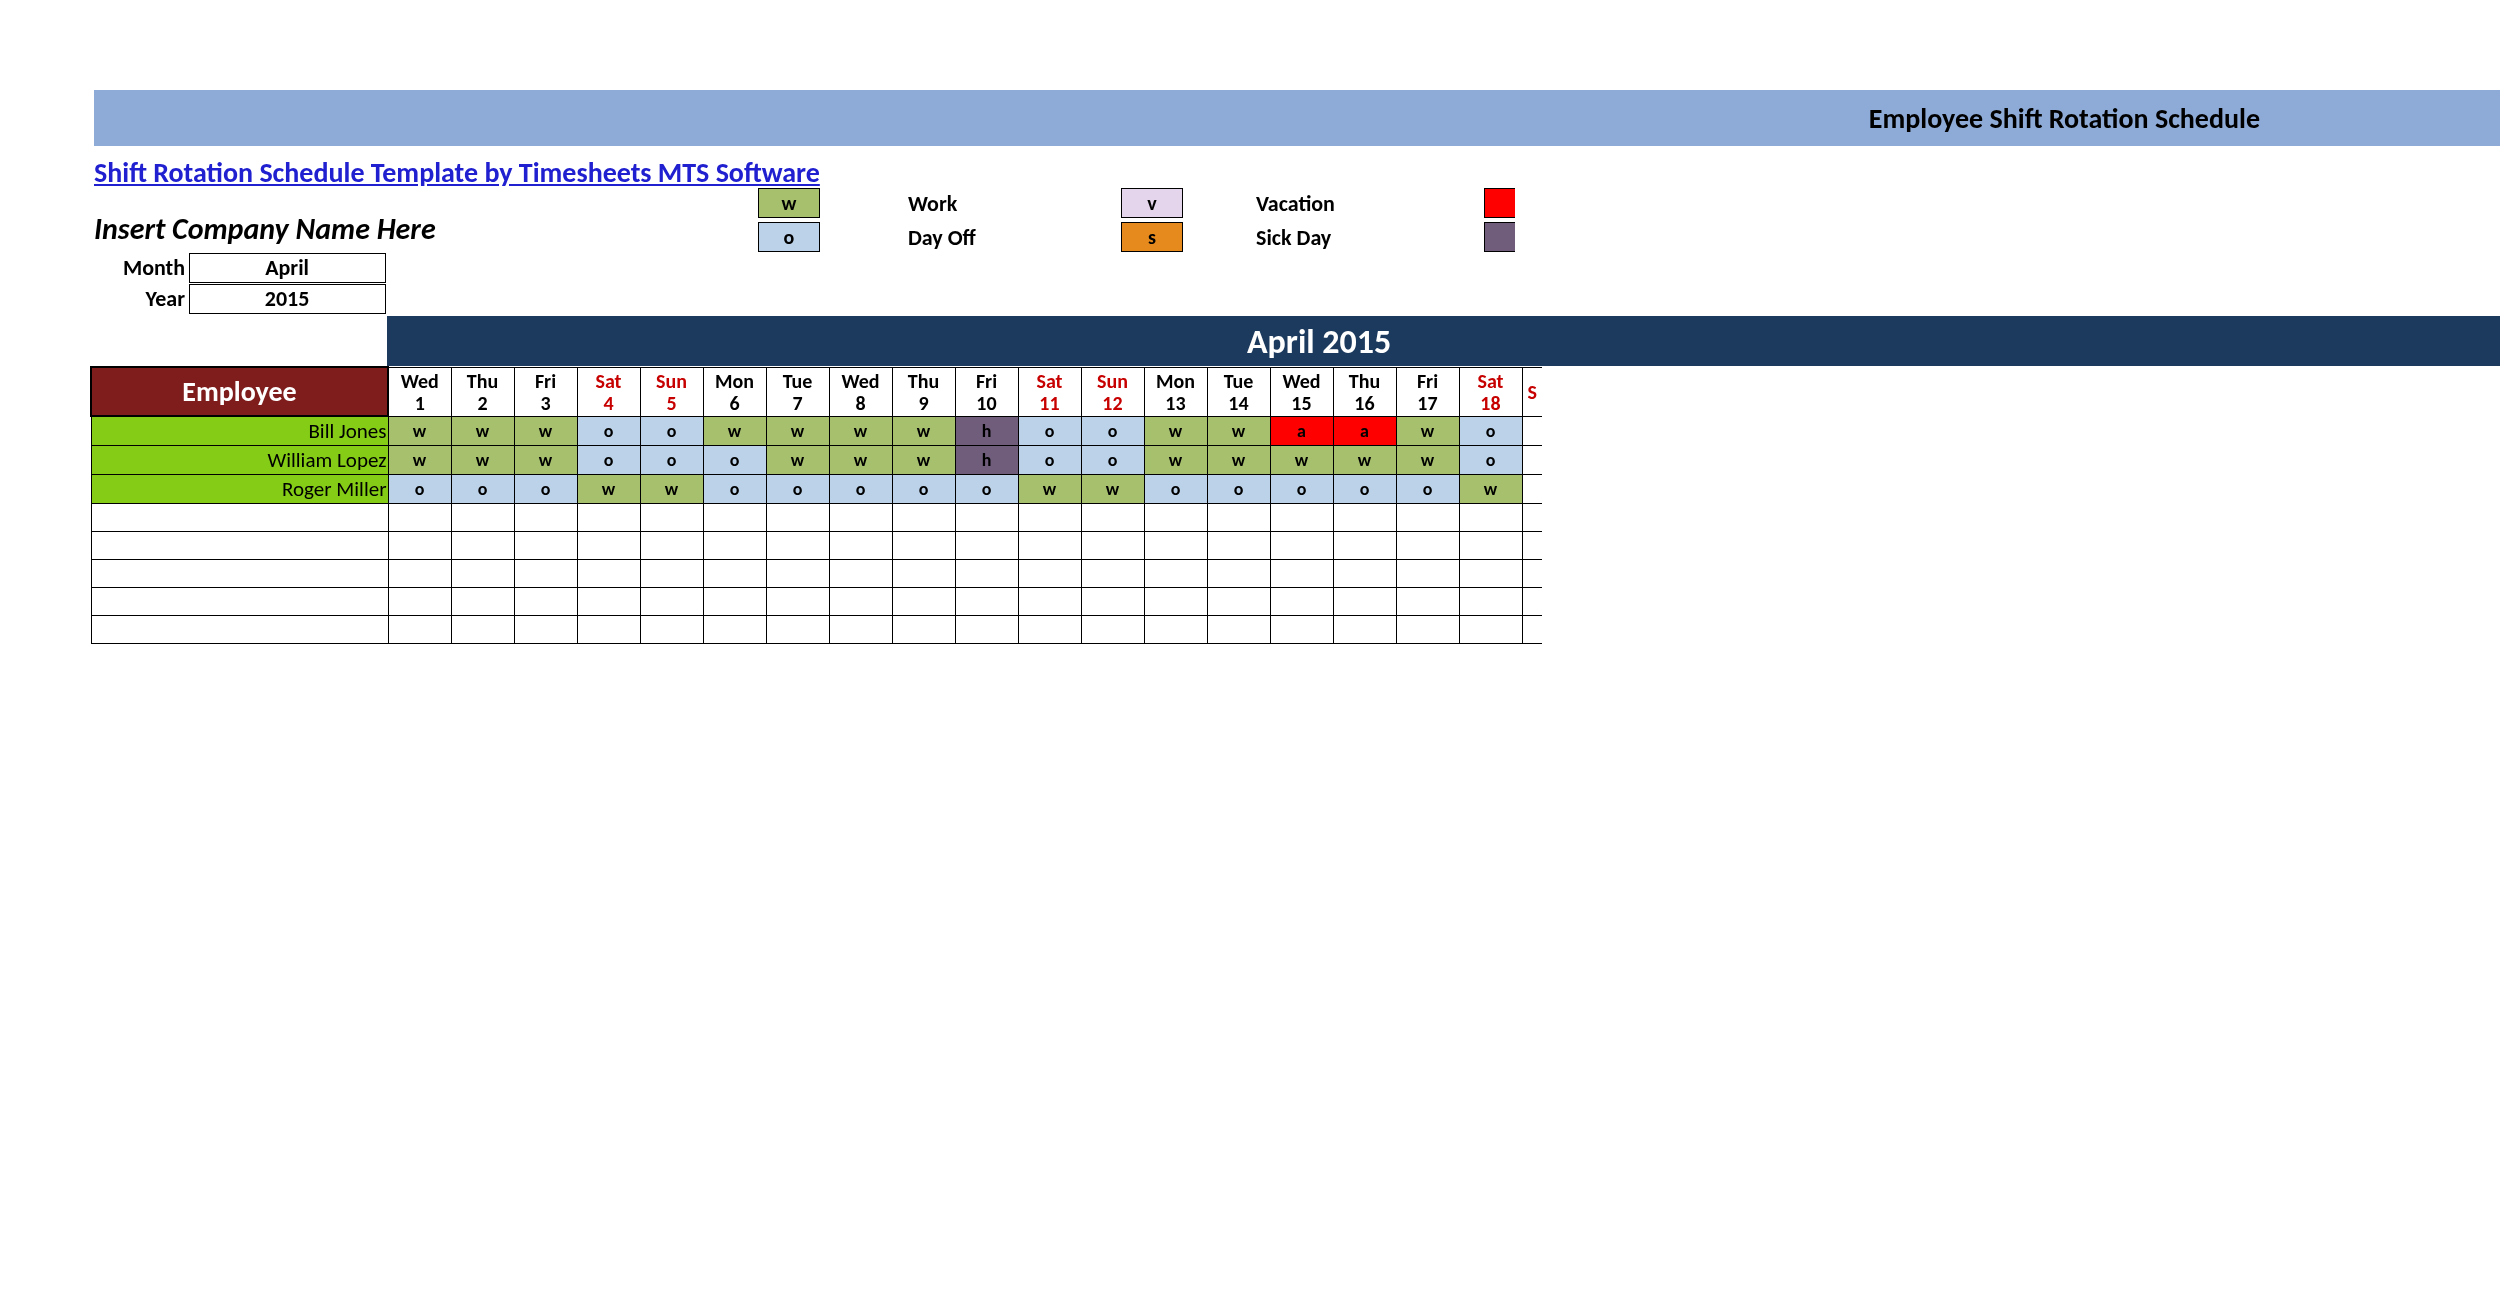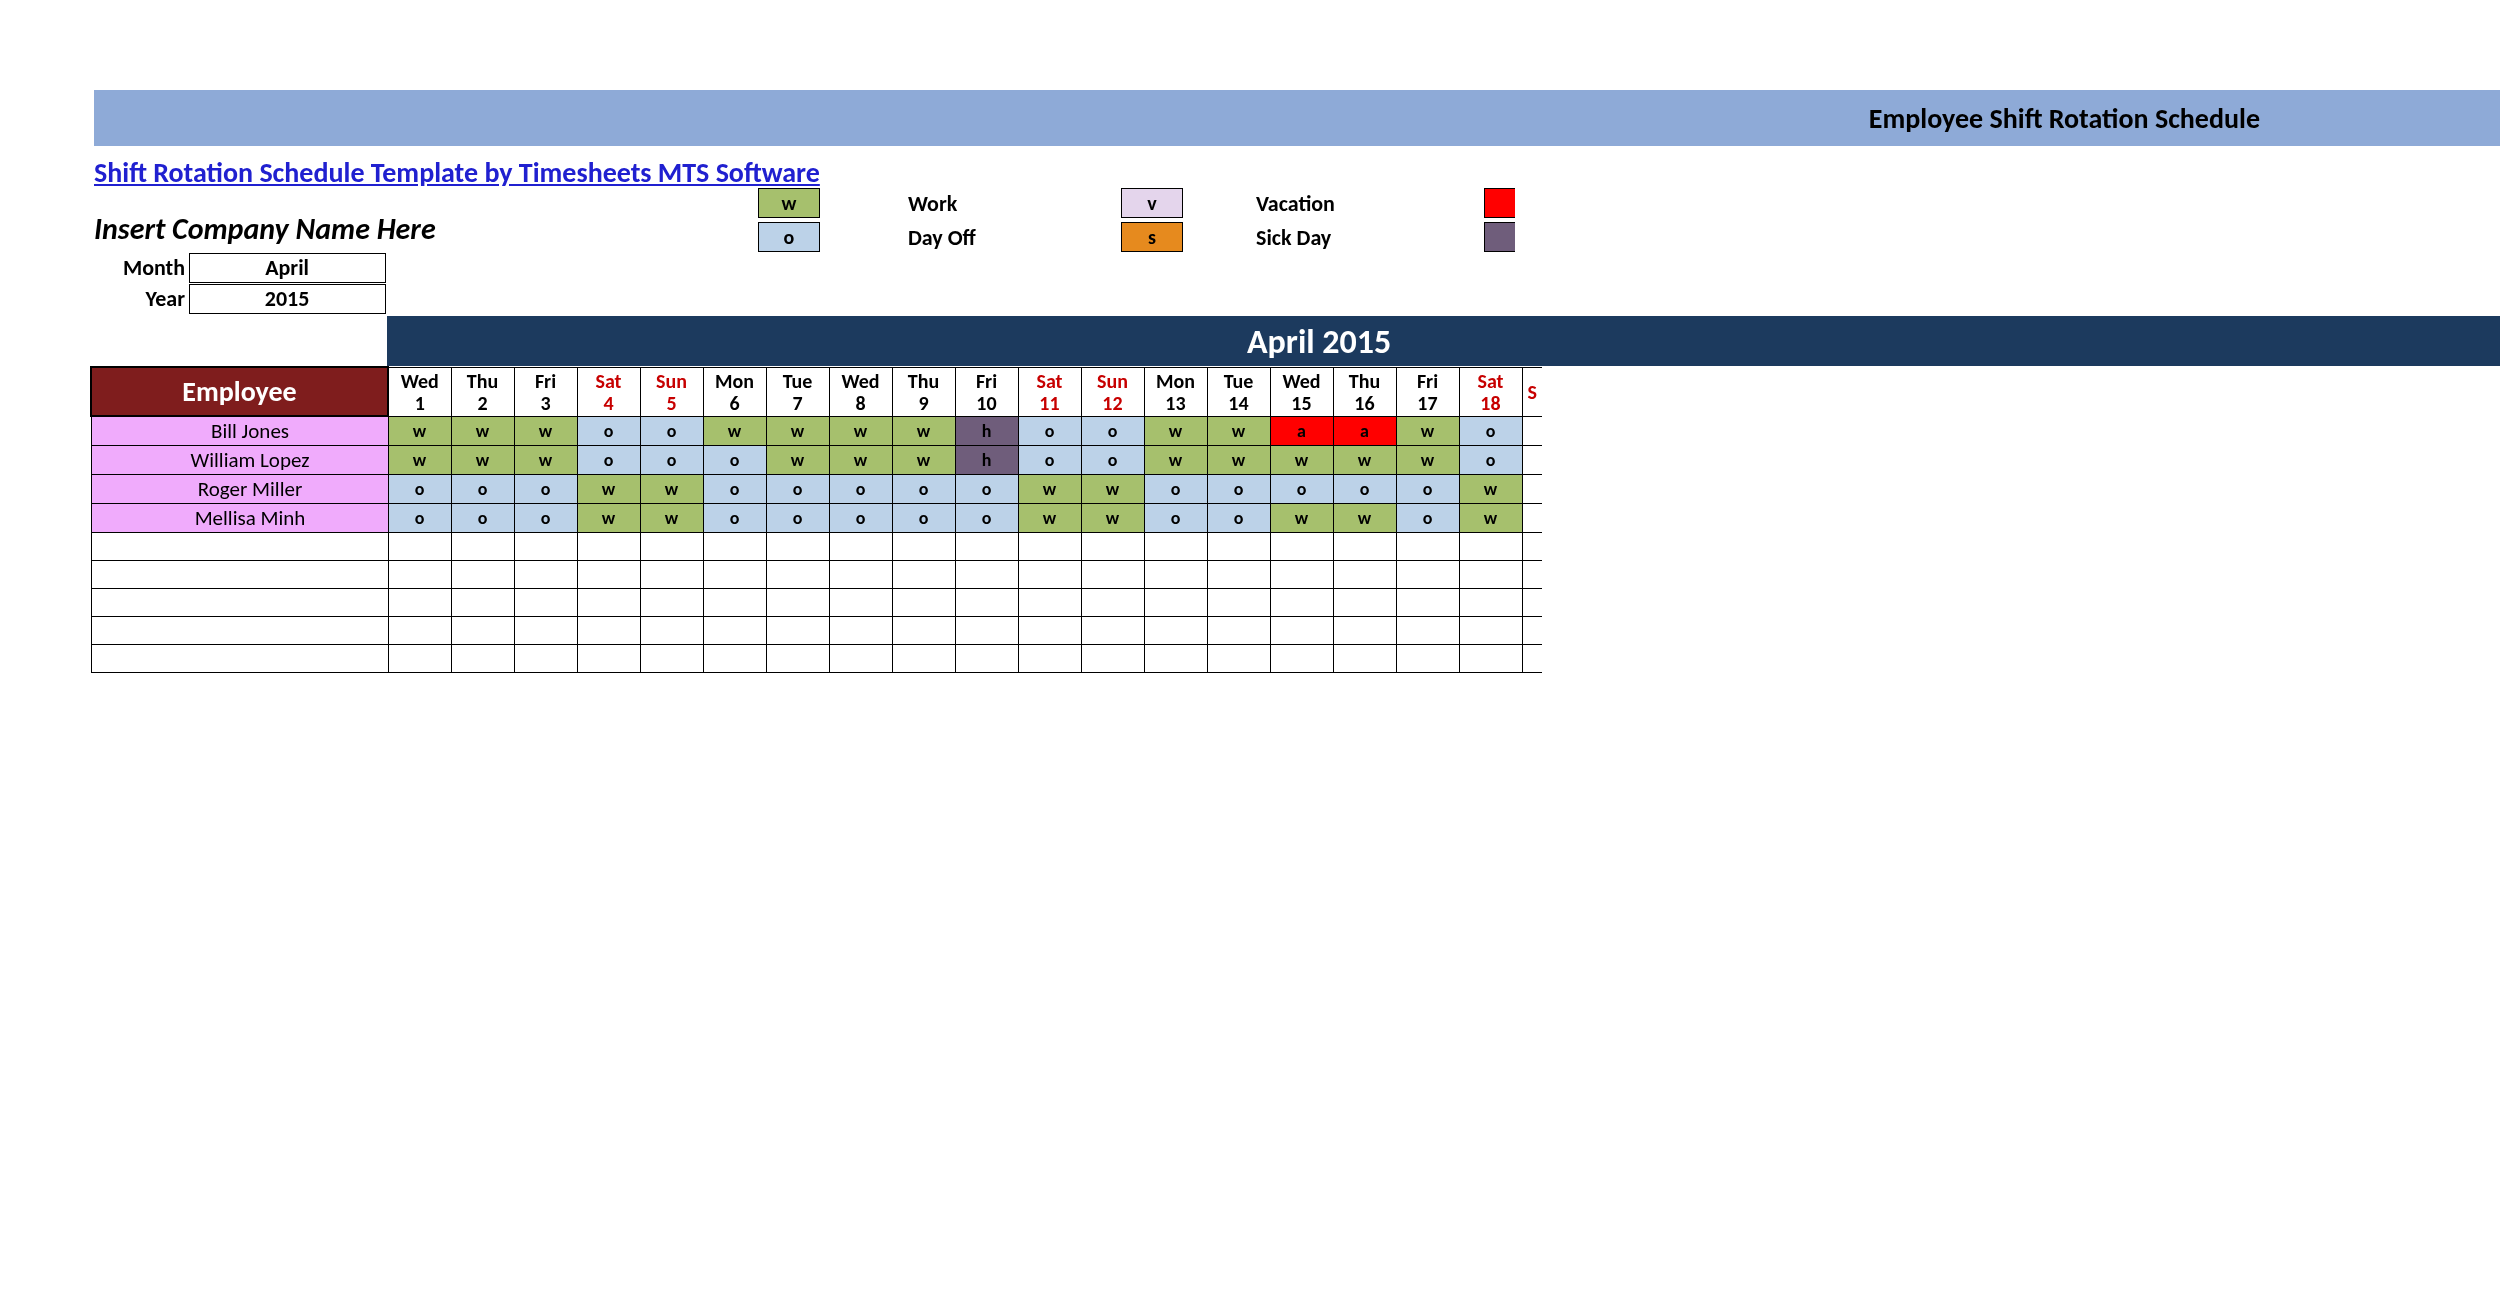--- a/index.html
+++ b/index.html
@@ -150,26 +150,26 @@
     font-size: 20px;
     font-weight: bold;
     text-align: center;
     line-height: 1.1;
     padding: 2px 0;
   }
   .day-head .dow { display: block; }
   .day-head .dom { display: block; }
   .day-head.weekend { color: #c70000; }
   .emp-name {
-    background: #f0abfc;
+    background: #84cc16;
     font-size: 21px;
     padding-left: 22px;
     height: 28px;
     font-weight: normal;
-    text-align: center;
+    text-align: right;
   }
   .empty-emp {
     height: 28px;
     background: #fff;
   }
   .shift {
     height: 28px;
     font-size: 18px;
     font-weight: bold;
     text-align: center;
@@ -390,42 +390,20 @@
             <td class="shift c-w">w</td>
             <td class="shift c-o">o</td>
             <td class="shift c-o">o</td>
             <td class="shift c-o">o</td>
             <td class="shift c-o">o</td>
             <td class="shift c-o">o</td>
             <td class="shift c-w">w</td>
             <td class="shift " style="border-right: none;"></td>
           </tr>
           <tr>
-            <td class="emp-name">Mellisa Minh</td>
-            <td class="shift c-o">o</td>
-            <td class="shift c-o">o</td>
-            <td class="shift c-o">o</td>
-            <td class="shift c-w">w</td>
-            <td class="shift c-w">w</td>
-            <td class="shift c-o">o</td>
-            <td class="shift c-o">o</td>
-            <td class="shift c-o">o</td>
-            <td class="shift c-o">o</td>
-            <td class="shift c-o">o</td>
-            <td class="shift c-w">w</td>
-            <td class="shift c-w">w</td>
-            <td class="shift c-o">o</td>
-            <td class="shift c-o">o</td>
-            <td class="shift c-w">w</td>
-            <td class="shift c-w">w</td>
-            <td class="shift c-o">o</td>
-            <td class="shift c-w">w</td>
-            <td class="shift " style="border-right: none;"></td>
-          </tr>
-          <tr>
             <td class="empty-emp"></td>
             <td class="shift"></td>
             <td class="shift"></td>
             <td class="shift"></td>
             <td class="shift"></td>
             <td class="shift"></td>
             <td class="shift"></td>
             <td class="shift"></td>
             <td class="shift"></td>
             <td class="shift"></td>

